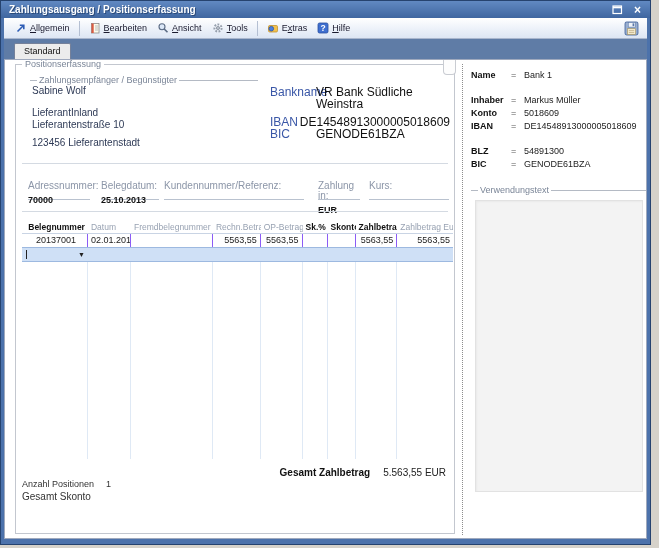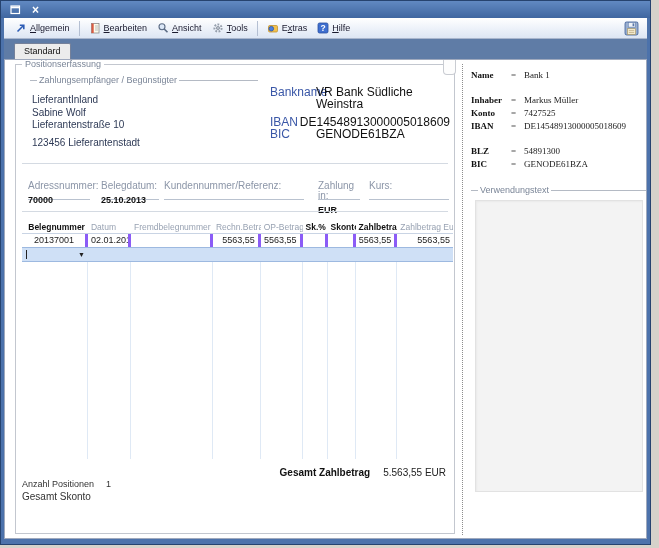--- a/index.html
+++ b/index.html
@@ -73,21 +73,21 @@
   .f0{left:12px;width:62px;} .f1{left:85px;width:58px;} .f2{left:148px;width:140px;}
   .f3{left:302px;width:42px;} .f4{left:353px;width:80px;}
 
   
   .ptable{position:absolute;left:6px;top:156px;width:431px;}
   .thead{display:flex;height:13px;border-bottom:1px solid #c9d4e4;align-items:center;}
   .th{font-size:8.5px;color:#98a2b2;padding:0 3px;white-space:nowrap;overflow:hidden;}
   .th.bold{color:#111;font-weight:bold;}
   .trow{display:flex;height:13px;align-items:center;}
   .td{font-size:9px;color:#222;padding:0 3px;white-space:nowrap;overflow:hidden;
-    border-right:3px solid #8b5cf6;height:100%;line-height:13px;}
+    border-right:1px solid #8b5cf6;height:100%;line-height:13px;}
   .td:last-child{border-right:none;}
   .td.num-pad{padding-right:11px;}
   .trow.selected{height:15px;background:#cfe0f6;border-top:1px solid #9db9e0;
     border-bottom:1px solid #9db9e0;}
   .trow.selected .td{border-right:none;display:flex;align-items:center;}
   .caret{display:inline-block;width:1px;height:9px;background:#222;margin-left:1px;}
   .dd{margin-left:auto;font-size:7px;color:#222;line-height:9px;}
   .tgrid{display:flex;height:197px;}
   .gcol{border-right:1px solid #dfe9f5;height:100%;}
   .gcol:last-child{border-right:none;}
@@ -103,36 +103,37 @@
 
   
   .scroll-thumb{position:absolute;left:438px;top:0;width:13px;height:15px;background:#fdfdfd;
     border:1px solid #c9ccd2;border-top:none;border-radius:0 0 4px 4px;}
   .splitter{position:absolute;left:457px;top:4px;height:471px;width:1px;
     border-left:1px dotted #8d8d8d;}
 
   
   .sidebar{position:absolute;left:466px;top:4px;width:178px;height:470px;}
   .sb-banklabel{margin-top:22px;}
-  .bank-rows{margin-top:5px;font-family:Liberation Serif, serif;}
+  .bank-rows{margin-top:5px;}
   .bank-row{display:flex;font-size:9px;line-height:13px;}
   .bank-row.gap{margin-top:12px;}
   .bl{width:40px;font-weight:bold;color:#111;}
   .beq{width:13px;color:#555;}
   .bv{color:#222;}
   .sb-usagelabel{margin-top:14px;}
   .usage-area{margin-top:5px;margin-left:4px;width:168px;height:292px;background:#f3f3f3;
     border:1px solid #e2e2e2;box-shadow:inset 1px 1px 2px rgba(0,0,0,0.04);}
 </style>
 </head>
 <body>
 
 <div class="window">
 
   <div class="titlebar">
+    <span class="title">Zahlungsausgang / Positionserfassung</span>
     <span class="win-controls">
       <span class="win-btn">
           <svg width="11" height="10" viewBox="0 0 11 10">
             <rect x="1" y="1" width="8.5" height="7.5" fill="none" stroke="#fff" stroke-width="1.2"></rect>
             <path d="M1 2.4 h8.5" stroke="#fff" stroke-width="1.8"></path>
           </svg>
         </span>
       <span class="win-btn close">×</span>
     </span>
   </div>
@@ -215,22 +216,22 @@
 
   <div class="content">
 
     <div class="main-group">
       <span class="grouplabel">Positionserfassung</span>
 
       <div class="payee">
         <div class="subgroup-label">
             <span>Zahlungsempfänger / Begünstigter</span>
           </div>
+        <div class="addr-line">Sabine Wolf</div>
         <div class="addr-line first">LieferantInland</div>
-        <div class="addr-line">Sabine Wolf</div>
         <div class="addr-line">Lieferantenstraße 10</div>
         <div class="addr-line city">123456 Lieferantenstadt</div>
       </div>
 
       <div class="bankinst">
         <div class="bi-row mt1">
           <span class="bi-label">Bankname</span>
           <span class="bi-value">VR Bank Südliche Weinstra</span>
         </div>
         <div class="bi-row mt2">
@@ -341,21 +342,21 @@
             <span class="bv">Bank 1</span>
           </div>
           <div class="bank-row gap">
             <span class="bl">Inhaber</span>
             <span class="beq">=</span>
             <span class="bv">Markus Müller</span>
           </div>
           <div class="bank-row">
             <span class="bl">Konto</span>
             <span class="beq">=</span>
-            <span class="bv">7427525</span>
+            <span class="bv">5018609</span>
           </div>
           <div class="bank-row">
             <span class="bl">IBAN</span>
             <span class="beq">=</span>
             <span class="bv">DE14548913000005018609</span>
           </div>
           <div class="bank-row gap">
             <span class="bl">BLZ</span>
             <span class="beq">=</span>
             <span class="bv">54891300</span>

